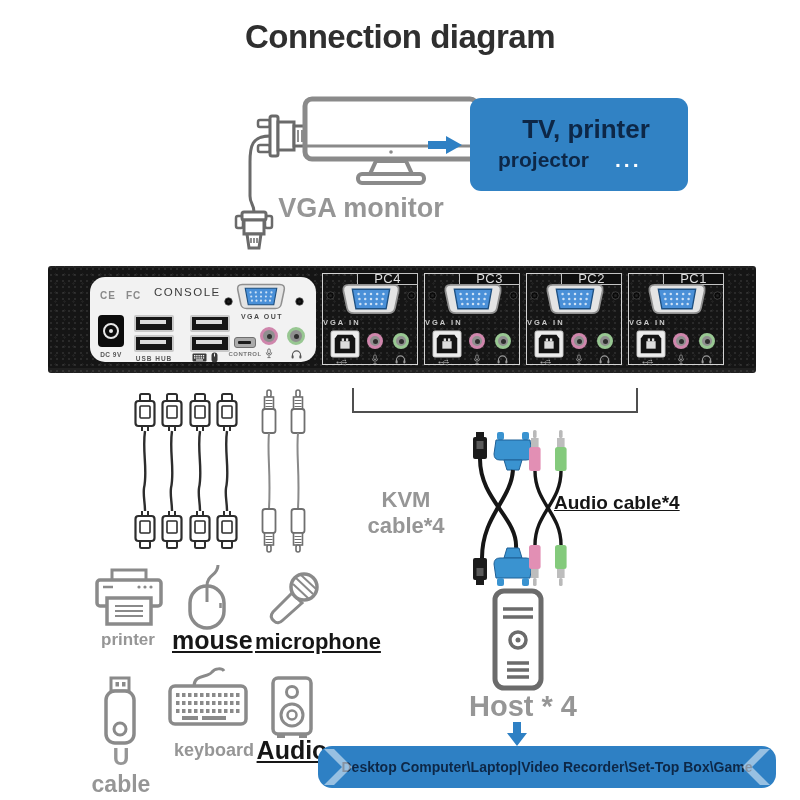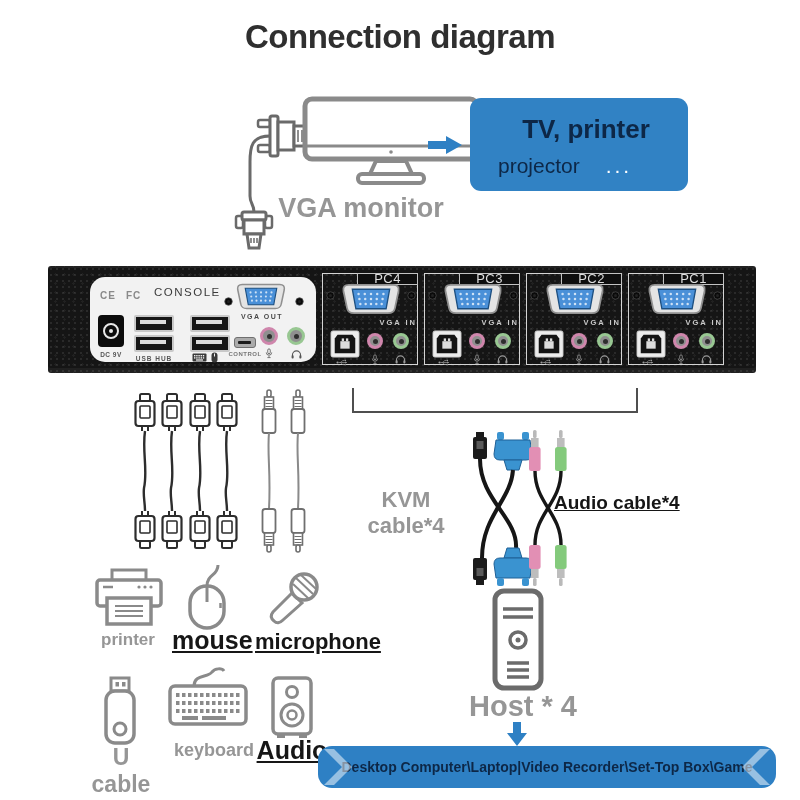--- a/index.html
+++ b/index.html
@@ -9,21 +9,21 @@
   .title{position:absolute;left:0;top:18px;width:100%;text-align:center;
          font-size:33px;font-weight:bold;color:#2f2f2f;letter-spacing:-0.5px;}
   .lbl{position:absolute;font-weight:bold;text-align:center;}
   .gray{color:#969696;}
   .dark{color:#161616;text-decoration:underline;}
 
   
   .display-box{position:absolute;left:470px;top:98px;width:218px;height:93px;
                background:#3182c4;border-radius:11px;color:#0d2747;}
   .db-line1{margin-top:16px;text-align:center;font-size:26px;font-weight:bold;padding-left:14px;}
-  .db-line2{display:flex;align-items:center;padding-left:28px;font-size:21px;font-weight:normal;margin-top:9px;}
+  .db-line2{display:flex;align-items:center;padding-left:28px;font-size:21px;font-weight:bold;margin-top:3px;}
   .db-dots{color:#ffffff;margin-left:26px;letter-spacing:3px;}
 
   
   #device{position:absolute;left:48px;top:266px;width:708px;height:107px;border-radius:3px;
           background-color:#151515;
           background-image:radial-gradient(rgba(255,255,255,0.09) 1px, transparent 1.4px),
                            radial-gradient(rgba(255,255,255,0.05) 1px, transparent 1.4px);
           background-size:6px 6px,9px 9px;background-position:0 0,3px 4px;
           box-shadow:inset 0 2px 0 rgba(255,255,255,0.06), inset 0 -5px 0 rgba(255,255,255,0.05);}
   #console-panel{position:absolute;left:42px;top:11px;width:226px;height:85px;background:#f2f2f2;border-radius:15px;}
@@ -47,21 +47,21 @@
   .jack.pink{border:3px solid #cf86ac;}
   .jack.green{border:3px solid #98c792;}
   .glyph{position:absolute;}
   .glyph-dark{color:#3a3a3a;}
   .glyph-mid{color:#555555;}
   .glyph-light{color:#9b9b9b;}
 
   .pc-section{position:absolute;top:7px;width:96px;height:92px;border:1px solid #d4d4d4;box-sizing:border-box;}
   .pc-tag{position:absolute;top:-1px;right:-1px;border:1px solid #c2c2c2;background:#0e0e0e;color:#dedede;
           font-size:13px;line-height:10px;padding:0 16px;letter-spacing:0.5px;}
-  .vga-in-label{position:absolute;top:44px;left:0;width:100%;text-align:right;font-size:7.5px;
+  .vga-in-label{position:absolute;top:44px;left:0;width:100%;text-align:left;font-size:7.5px;
                 letter-spacing:2px;color:#c9c9c9;font-weight:bold;}
 
   #bracket{position:absolute;left:352px;top:388px;width:286px;height:25px;box-sizing:border-box;
            border-left:2px solid #4f4f4f;border-right:2px solid #4f4f4f;border-bottom:2px solid #4f4f4f;}
 
   #banner{position:absolute;left:318px;top:746px;width:458px;height:42px;background:#2e80c4;border-radius:14px;}
   #banner .txt{display:block;width:100%;line-height:42px;text-align:center;font-size:14px;
                font-weight:bold;color:#0d2747;}
   .chev{position:absolute;top:0;}
 </style>

